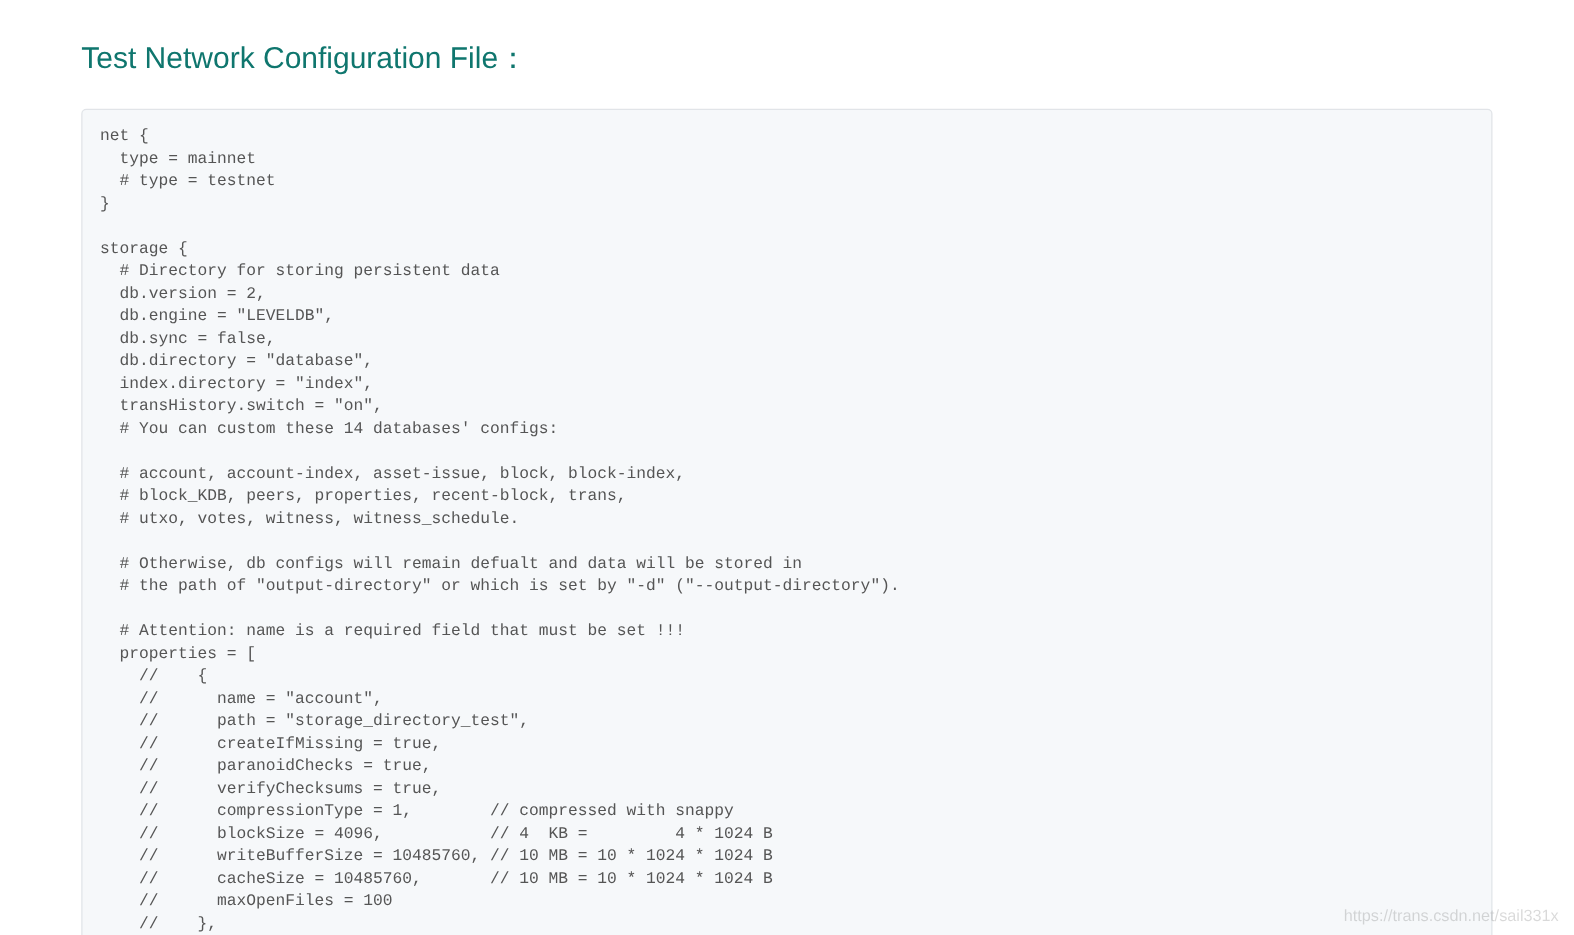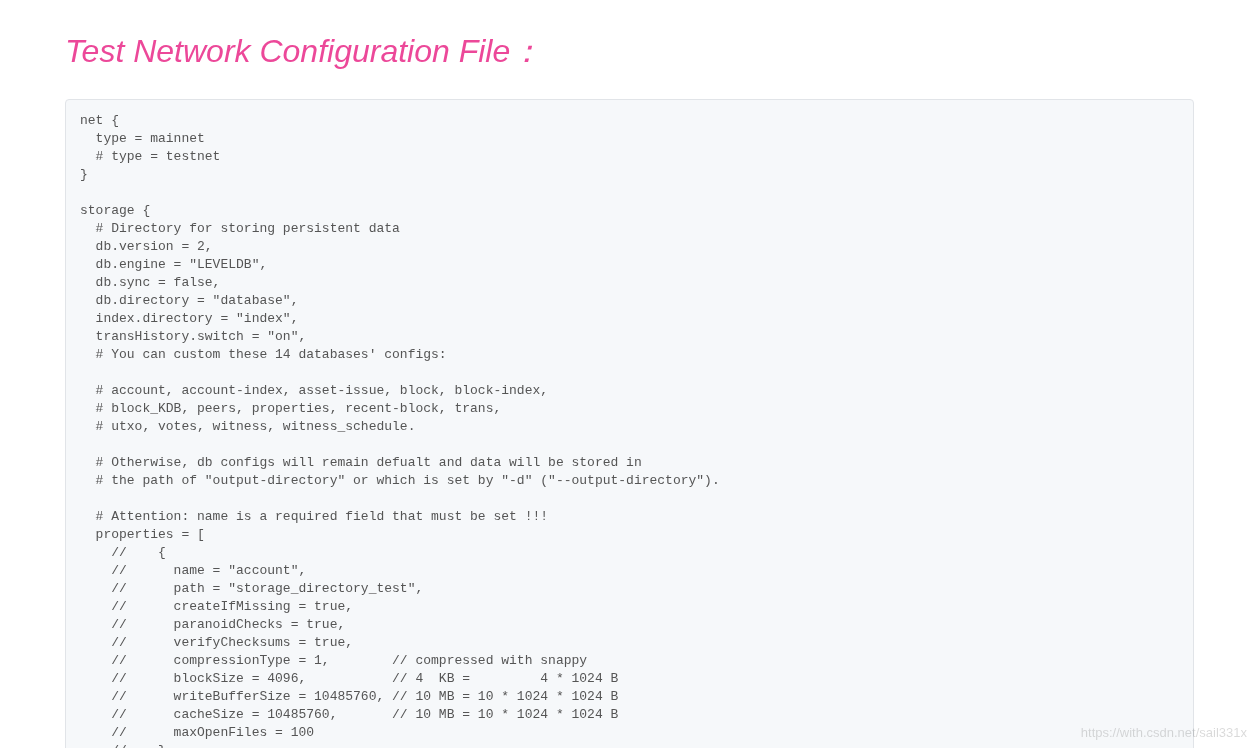--- a/index.html
+++ b/index.html
@@ -6,25 +6,24 @@
       margin: 0;
       padding: 0;
       box-sizing: border-box;
     }
     body {
       font-family: -apple-system, BlinkMacSystemFont, "Segoe UI", "Microsoft YaHei", sans-serif;
       background: #ffffff;
       padding: 30px 65px;
     }
     .heading {
-      color: #ec4899;
-      font-size: 32px;
+      color: #0f766e;
+      font-size: 24px;
       font-weight: 500;
       margin-bottom: 25px;
-      font-style: italic;
     }
     .code-block {
       background: #f6f8fa;
       border: 1px solid #e1e4e8;
       border-radius: 4px;
       padding: 12px 14px;
       font-family: "Consolas", "Courier New", monospace;
       font-size: 13px;
       line-height: 18px;
       color: #555;
@@ -76,13 +75,13 @@
     //      createIfMissing = true,
     //      paranoidChecks = true,
     //      verifyChecksums = true,
     //      compressionType = 1,        // compressed with snappy
     //      blockSize = 4096,           // 4  KB =         4 * 1024 B
     //      writeBufferSize = 10485760, // 10 MB = 10 * 1024 * 1024 B
     //      cacheSize = 10485760,       // 10 MB = 10 * 1024 * 1024 B
     //      maxOpenFiles = 100
     //    },</pre>
 
-<div class="watermark">https://with.csdn.net/sail331x</div>
+<div class="watermark">https://trans.csdn.net/sail331x</div>
 
 </body></html>

